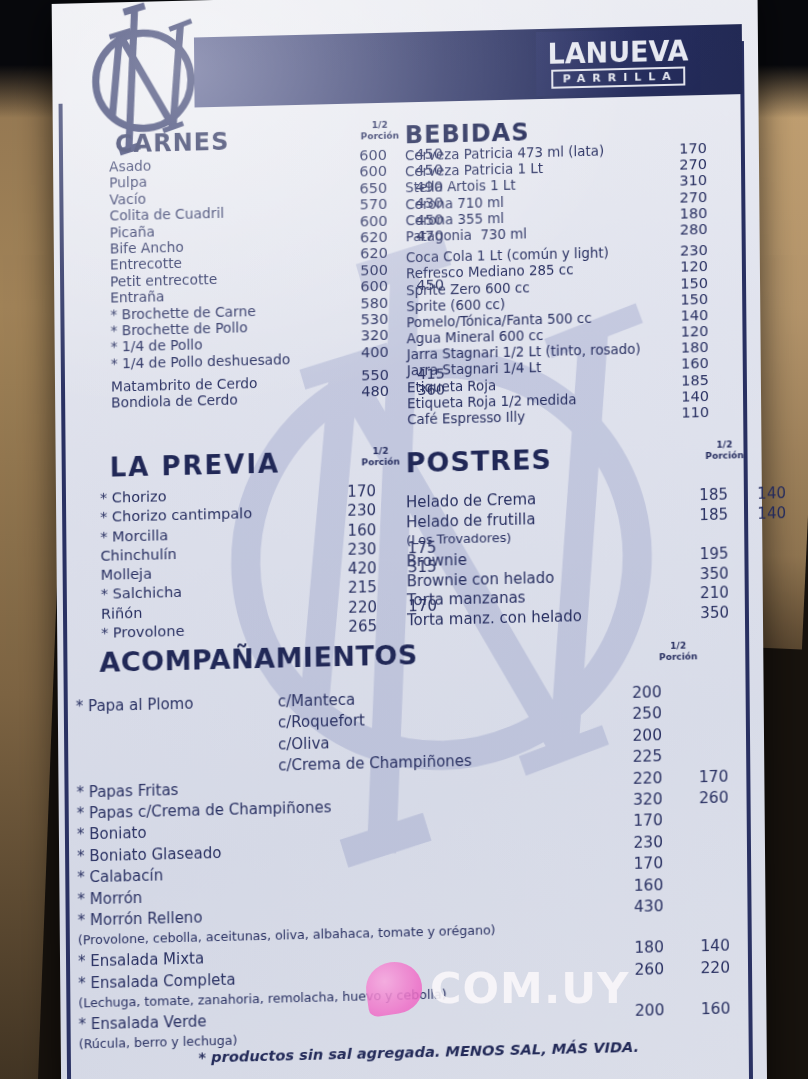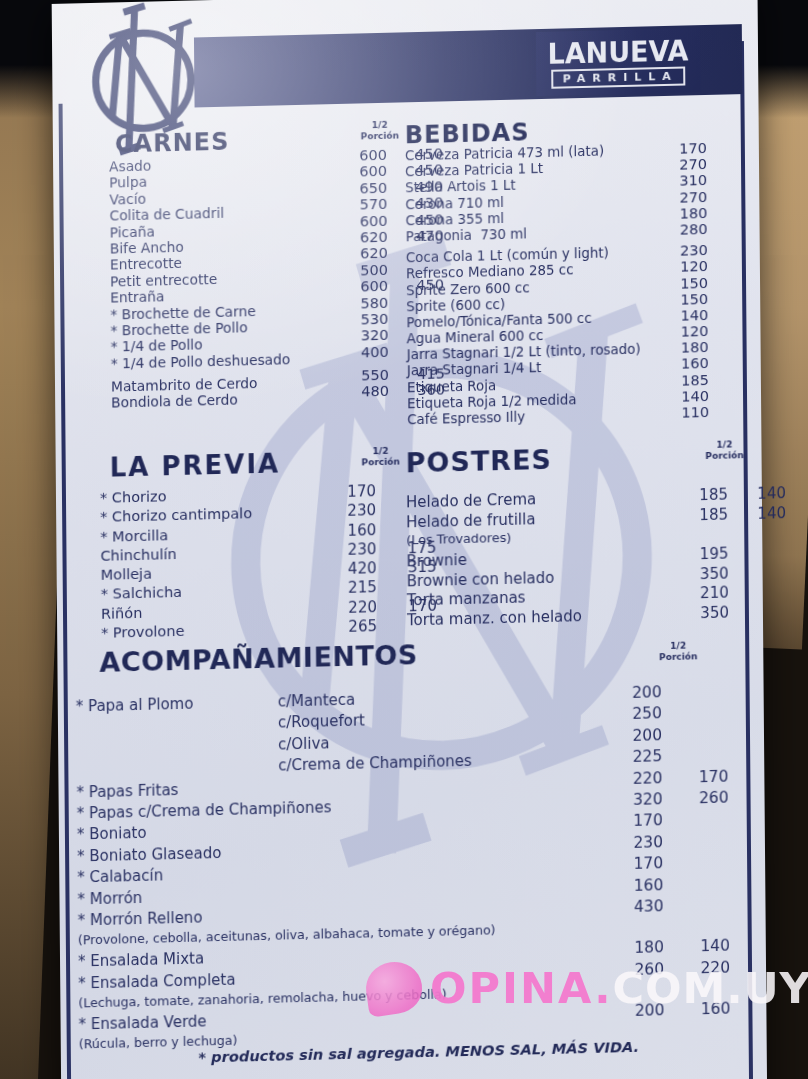--- a/index.html
+++ b/index.html
@@ -488,16 +488,15 @@
           <span class="ihalf">160</span>
         </div>
         <div class="mrow noterow">(Rúcula, berro y lechuga)</div>
       </div>
 
     <div id="footer-note">* productos sin sal agregada. MENOS SAL, MÁS VIDA.</div>
   </div>
 
   <div id="opina">
     <div class="opina-bubble"></div>
-    <span class="opina-pink">OPINA.</span>
     <span class="opina-white">COM.UY</span>
   </div>
 </div>
 
 </body></html>

